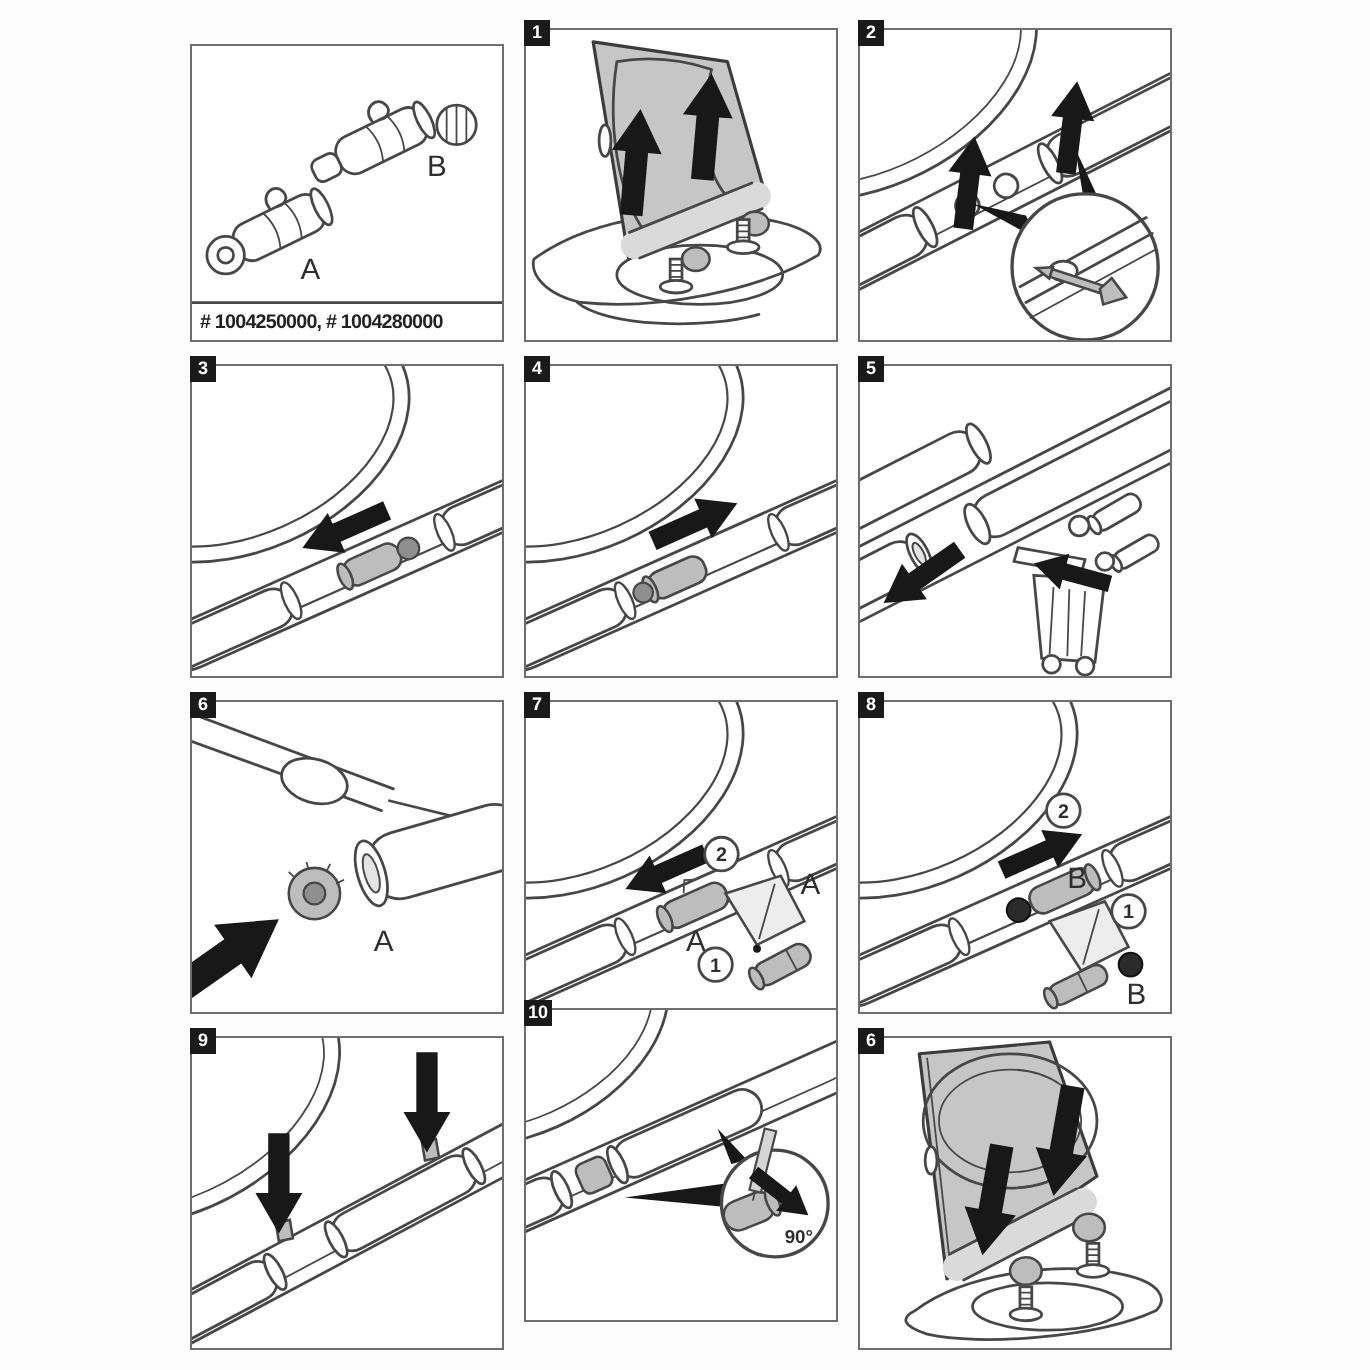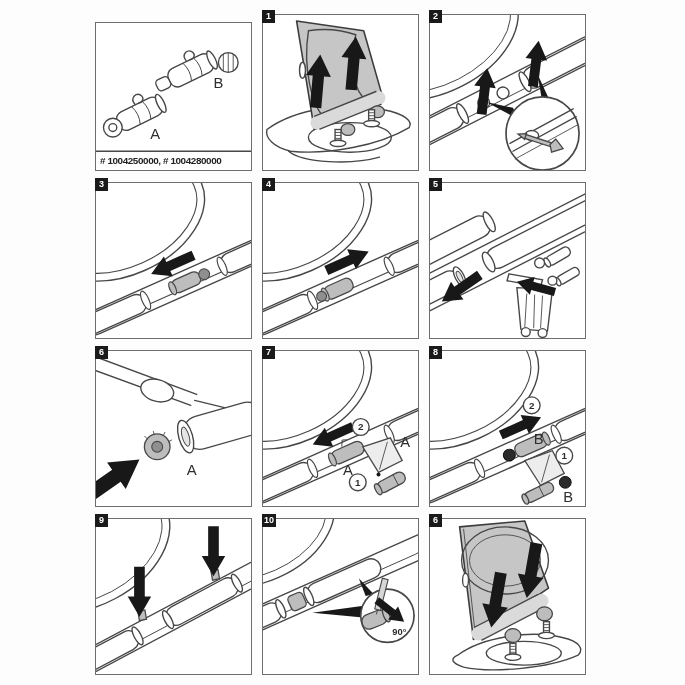--- a/index.html
+++ b/index.html
@@ -328,21 +328,21 @@
           <path class="gr" d="M0,0 l3,-9 7,2 -3,9 z"></path>
         </g>
       <use href="#arr" class="ar" transform="translate(44,99) rotate(-90) scale(1.08)"></use>
       <g transform="translate(118,62) rotate(-28)">
           <path class="gr" d="M0,0 l3,-9 7,2 -3,9 z"></path>
         </g>
       <use href="#arr" class="ar" transform="translate(119,58) rotate(-90) scale(1.08)"></use>
     </svg>
   </figure>
 
-  <figure class="panel" id="p10" style="left:262px;top:518px;margin:0">
+  <figure class="panel" id="p10" style="left:262px;top:504px;margin:0">
     <span class="badge">10</span>
     <svg viewBox="0 0 157 157">
       <g transform="rotate(-24 70 70)">
         <rect class="fw" x="-60" y="-90" width="250" height="170" rx="26"></rect>
         <rect class="lnt" x="-53" y="-83" width="236" height="156" rx="22"></rect>
         <ellipse class="ln" cx="25" cy="-16" rx="82" ry="54"></ellipse>
         <ellipse class="lnt" cx="25" cy="-16" rx="74" ry="46"></ellipse>
         <line class="ln" x1="-60" y1="56" x2="190" y2="56"></line>
         <rect class="fw" x="-54" y="58" width="68" height="20" rx="10"></rect>
         <ellipse class="fw" cx="14" cy="68" rx="3.5" ry="10"></ellipse>

